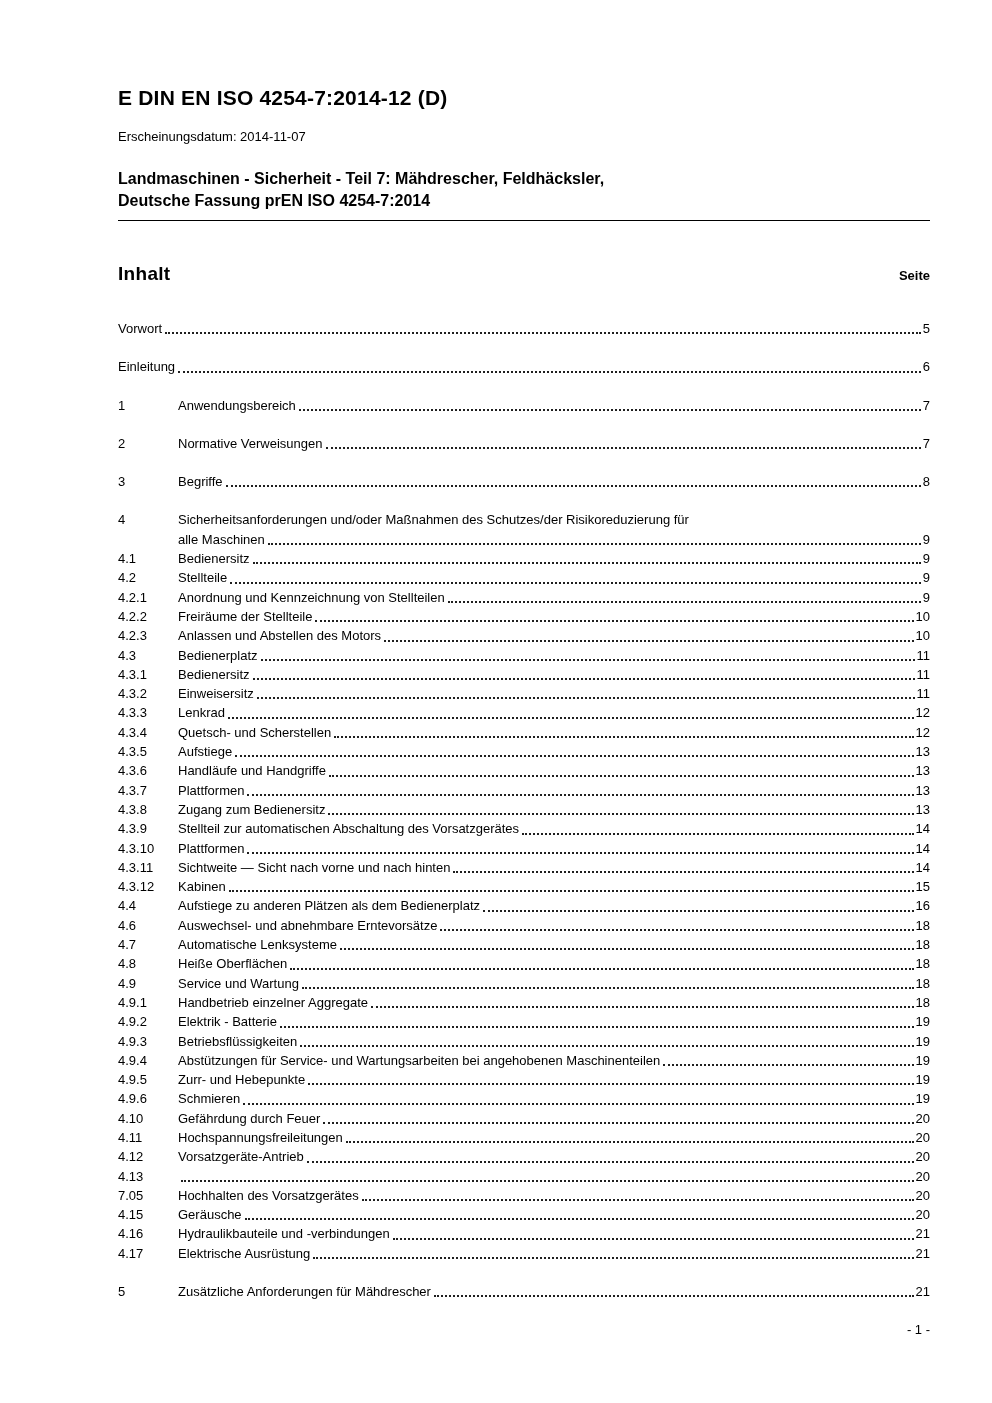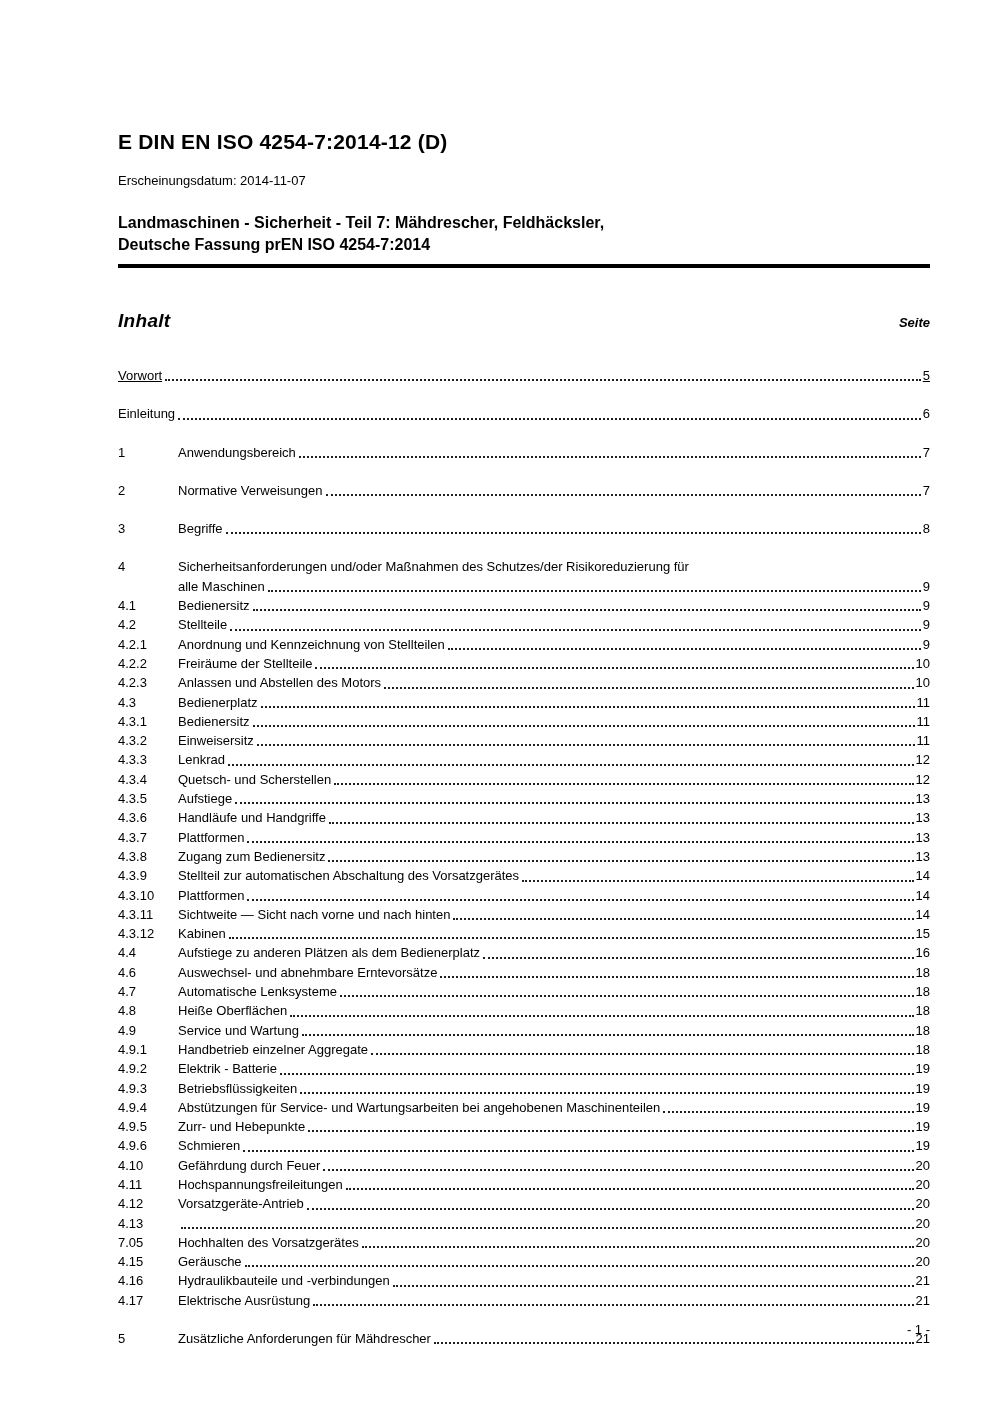--- a/index.html
+++ b/index.html
@@ -15,58 +15,56 @@
   .page {
     position: absolute;
     inset: 0;
     padding: 86px 62px 0 118px;
   }
   .doc-title {
     font-size: 21px;
     font-weight: bold;
     line-height: 24px;
     letter-spacing: 0.2px;
-    margin-top: 44px;
   }
   .doc-date {
     font-size: 13px;
     line-height: 18px;
     margin-top: 18px;
   }
   .doc-subtitle {
     margin-top: 22px;
     font-size: 16px;
     font-weight: bold;
     line-height: 21.5px;
     padding-bottom: 9px;
-    border-bottom: 4px solid #000000;
+    border-bottom: 1px solid #000000;
   }
   .toc-head {
     margin-top: 42px;
     display: flex;
     justify-content: space-between;
     align-items: baseline;
-    font-style: italic;
   }
   .toc-heading {
     font-size: 19px;
     font-weight: bold;
     letter-spacing: 0.3px;
   }
   .toc-page-label {
     font-size: 13px;
     font-weight: bold;
   }
   .toc-list {
     margin-top: 34px;
     font-size: 13px;
     line-height: 19.3px;
   }
   .toc-entry.top { margin-top: 19px; }
-  .toc-entry:first-child { margin-top: 0; text-decoration: underline; }
+  .toc-entry:first-child { margin-top: 0; }
   .toc-row {
     display: flex;
     align-items: baseline;
   }
   .toc-num { flex: 0 0 60px; }
   .toc-title { flex: 0 1 auto; white-space: pre-wrap; }
   .toc-leader {
     flex: 1 1 12px;
     min-width: 12px;
     align-self: flex-end;

